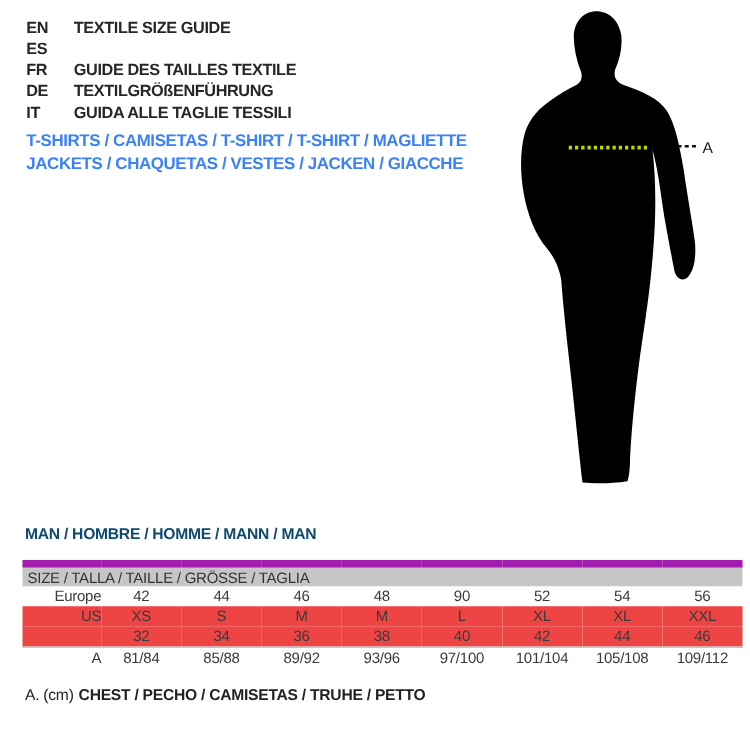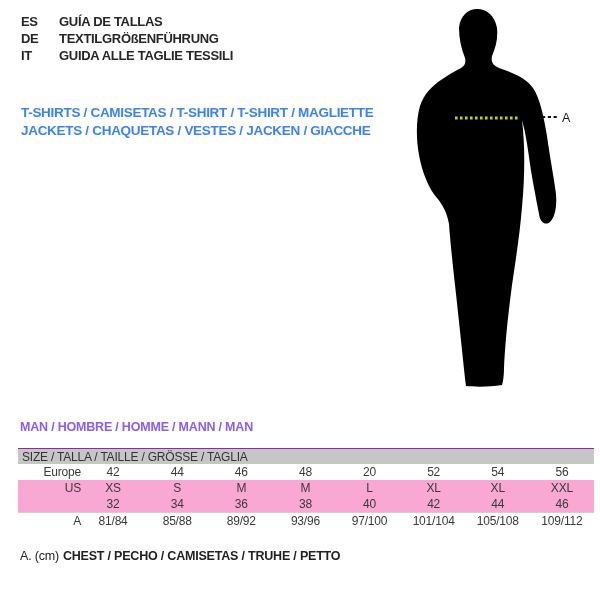--- a/index.html
+++ b/index.html
@@ -6,44 +6,51 @@
   body{
     width:600px;height:600px;background:#ffffff;position:relative;overflow:hidden;
     font-family:"Liberation Sans",sans-serif;color:#2f2f2f;
     -webkit-font-smoothing:antialiased;
   }
   .lang{position:absolute;left:21px;top:13px;}
   .lang-row{display:flex;height:17px;align-items:center;font-weight:700;font-size:13px;letter-spacing:-0.3px;color:#262626;}
   .lang-code{width:38px;flex:0 0 38px;}
   .products{position:absolute;left:21px;top:104px;font-weight:700;font-size:13.5px;line-height:18px;letter-spacing:-0.3px;color:#3b82f6;}
   .figure-svg{position:absolute;left:0;top:0;width:600px;height:600px;}
-  .man-heading{position:absolute;left:20px;top:420px;font-weight:700;font-size:12.5px;letter-spacing:-0.2px;color:#8b5cf6;}
+  .man-heading{position:absolute;left:20px;top:420px;font-weight:700;font-size:12.5px;letter-spacing:-0.2px;color:#0c4a6e;}
   .size-table{
     position:absolute;left:18px;top:448px;width:576px;
     border-collapse:collapse;table-layout:fixed;font-size:12px;color:#3a3a3a;letter-spacing:-0.2px;
   }
   .size-table th.hdr{
-    background:#c6c6c6;border-top:1px solid #a21caf;text-align:left;
+    background:#c6c6c6;border-top:6px solid #a21caf;text-align:left;
     font-weight:400;height:15px;padding:0 0 0 4px;color:#333;font-size:12px;
   }
   .size-table td{height:16px;padding:0;text-align:center;font-weight:400;}
   .size-table td.rowlabel{text-align:right;padding-left:4px;}
-  .size-table tr.shaded{background:#f9a8d4;}
+  .size-table tr.shaded{background:#ef4444;}
   .size-table tr.row-a td{border-top:1px solid #cfcfcf;}
   .footnote{position:absolute;left:20px;top:549px;font-size:12.5px;letter-spacing:-0.2px;color:#222;}
   .footnote .prefix{font-weight:400;margin-right:4px;}
   .footnote .rest{font-weight:700;}
 </style>
 </head>
 <body>
 
 <div class="lang">
   <div class="lang-row">
+    <span class="lang-code">EN</span>
+    <span>TEXTILE SIZE GUIDE</span>
+  </div>
+  <div class="lang-row">
     <span class="lang-code">ES</span>
-    <span>GUÍA DE TALLAS</span>
+  </div>
+  <div class="lang-row">
+    <span class="lang-code">FR</span>
+    <span>GUIDE DES TAILLES TEXTILE</span>
   </div>
   <div class="lang-row">
     <span class="lang-code">DE</span>
     <span>TEXTILGRÖßENFÜHRUNG</span>
   </div>
   <div class="lang-row">
     <span class="lang-code">IT</span>
     <span>GUIDA ALLE TAGLIE TESSILI</span>
   </div>
 </div>
@@ -95,21 +102,21 @@
   <tbody>
       <tr>
     <th class="hdr" colspan="9">SIZE / TALLA / TAILLE / GRÖSSE / TAGLIA</th>
   </tr>
   <tr>
     <td class="rowlabel">Europe</td>
     <td>42</td>
     <td>44</td>
     <td>46</td>
     <td>48</td>
-    <td>20</td>
+    <td>90</td>
     <td>52</td>
     <td>54</td>
     <td>56</td>
   </tr>
   <tr class="shaded">
     <td class="rowlabel">US</td>
     <td>XS</td>
     <td>S</td>
     <td>M</td>
     <td>M</td>

